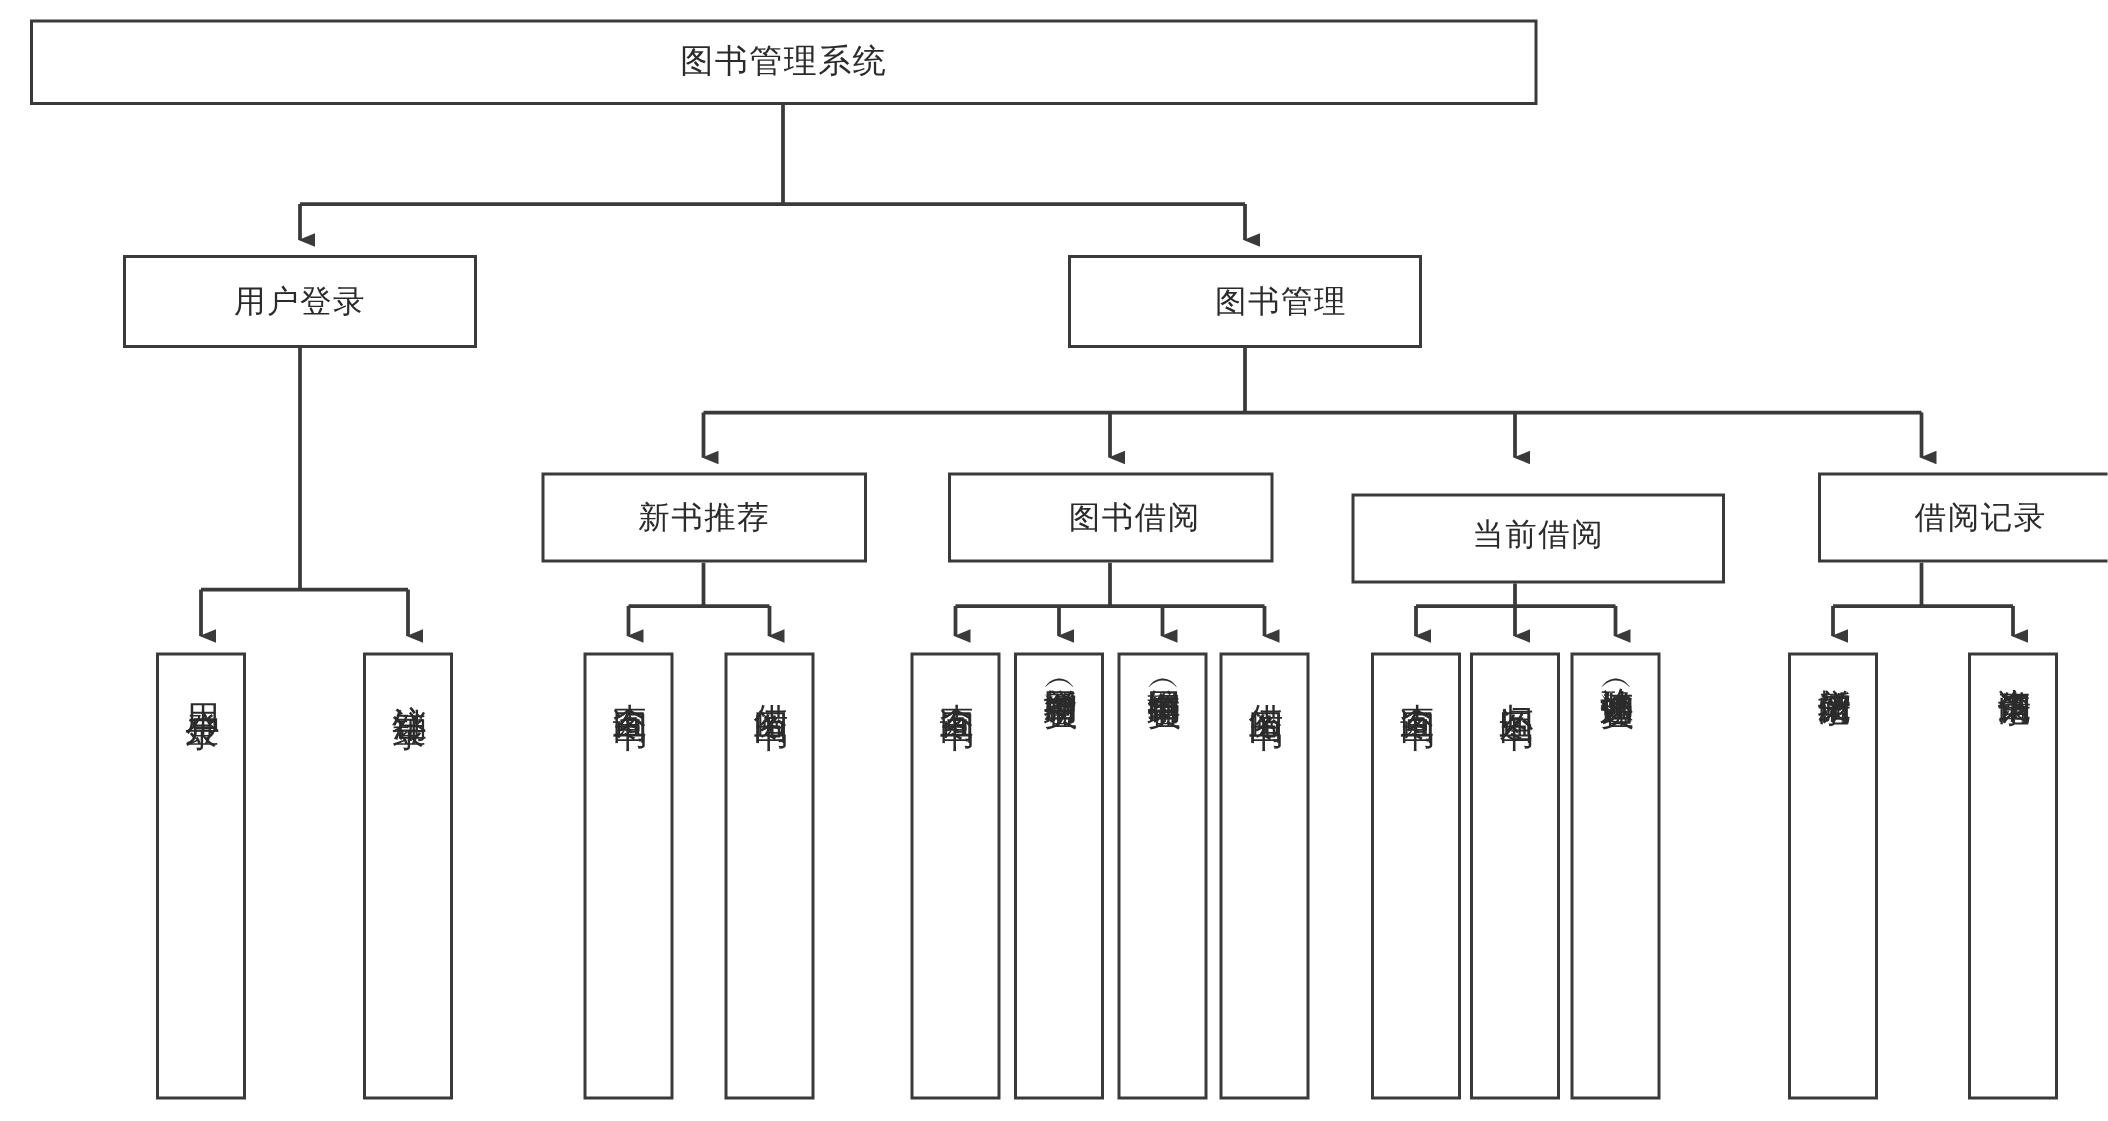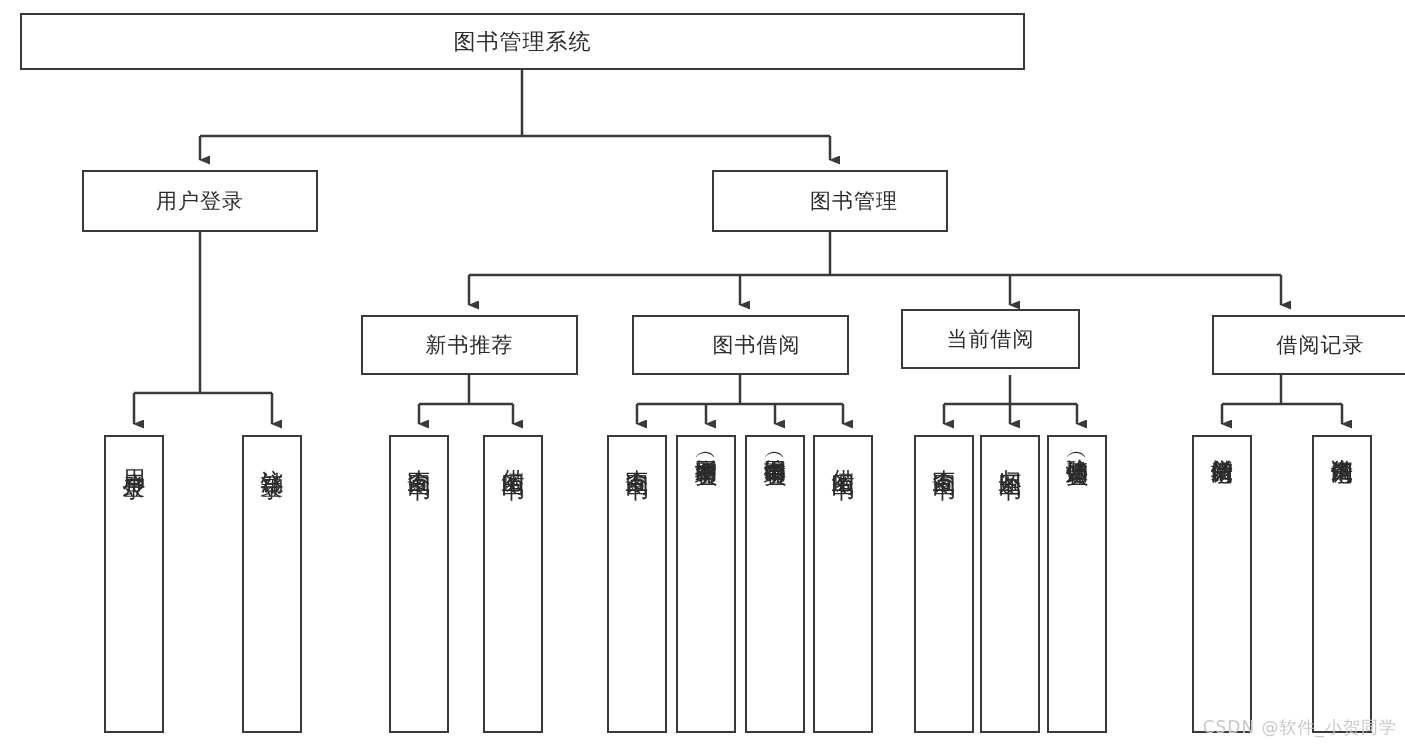--- a/index.html
+++ b/index.html
@@ -132,21 +132,21 @@
   </div>
 
   <div class="node h-node" style="left:361px;top:315px;width:217px;height:60px;">
     <span class="lbl">新书推荐</span>
   </div>
 
   <div class="node h-node" style="left:632px;top:315px;width:217px;height:60px;padding-left:32px;">
     <span class="lbl">图书借阅</span>
   </div>
 
-  <div class="node h-node" style="left:901px;top:309px;width:179px;height:60px;">
+  <div class="node h-node" style="left:901px;top:329px;width:249px;height:60px;font-family:Liberation Mono, monospace;">
     <span class="lbl">当前借阅</span>
   </div>
 
   <div class="node h-node" style="left:1172px;top:315px;width:217px;height:60px;margin-left:40px;">
     <span class="lbl">借阅记录</span>
   </div>
 
   <div class="node v-node" style="left:104px;top:435px;width:60px;height:298px;">
     <span class="lbl">用户登录</span>
   </div>
@@ -192,15 +192,14 @@
   </div>
 
   <div class="node v-node tall-text" style="left:1192px;top:435px;width:60px;height:298px;">
     <span class="lbl">新增借阅记录</span>
   </div>
 
   <div class="node v-node tall-text" style="left:1312px;top:435px;width:60px;height:298px;">
     <span class="lbl">查询借阅记录</span>
   </div>
 
-  <div class="watermark">CSDN @软件_小贺同学</div>
 
 </div>
 
 </body></html>

